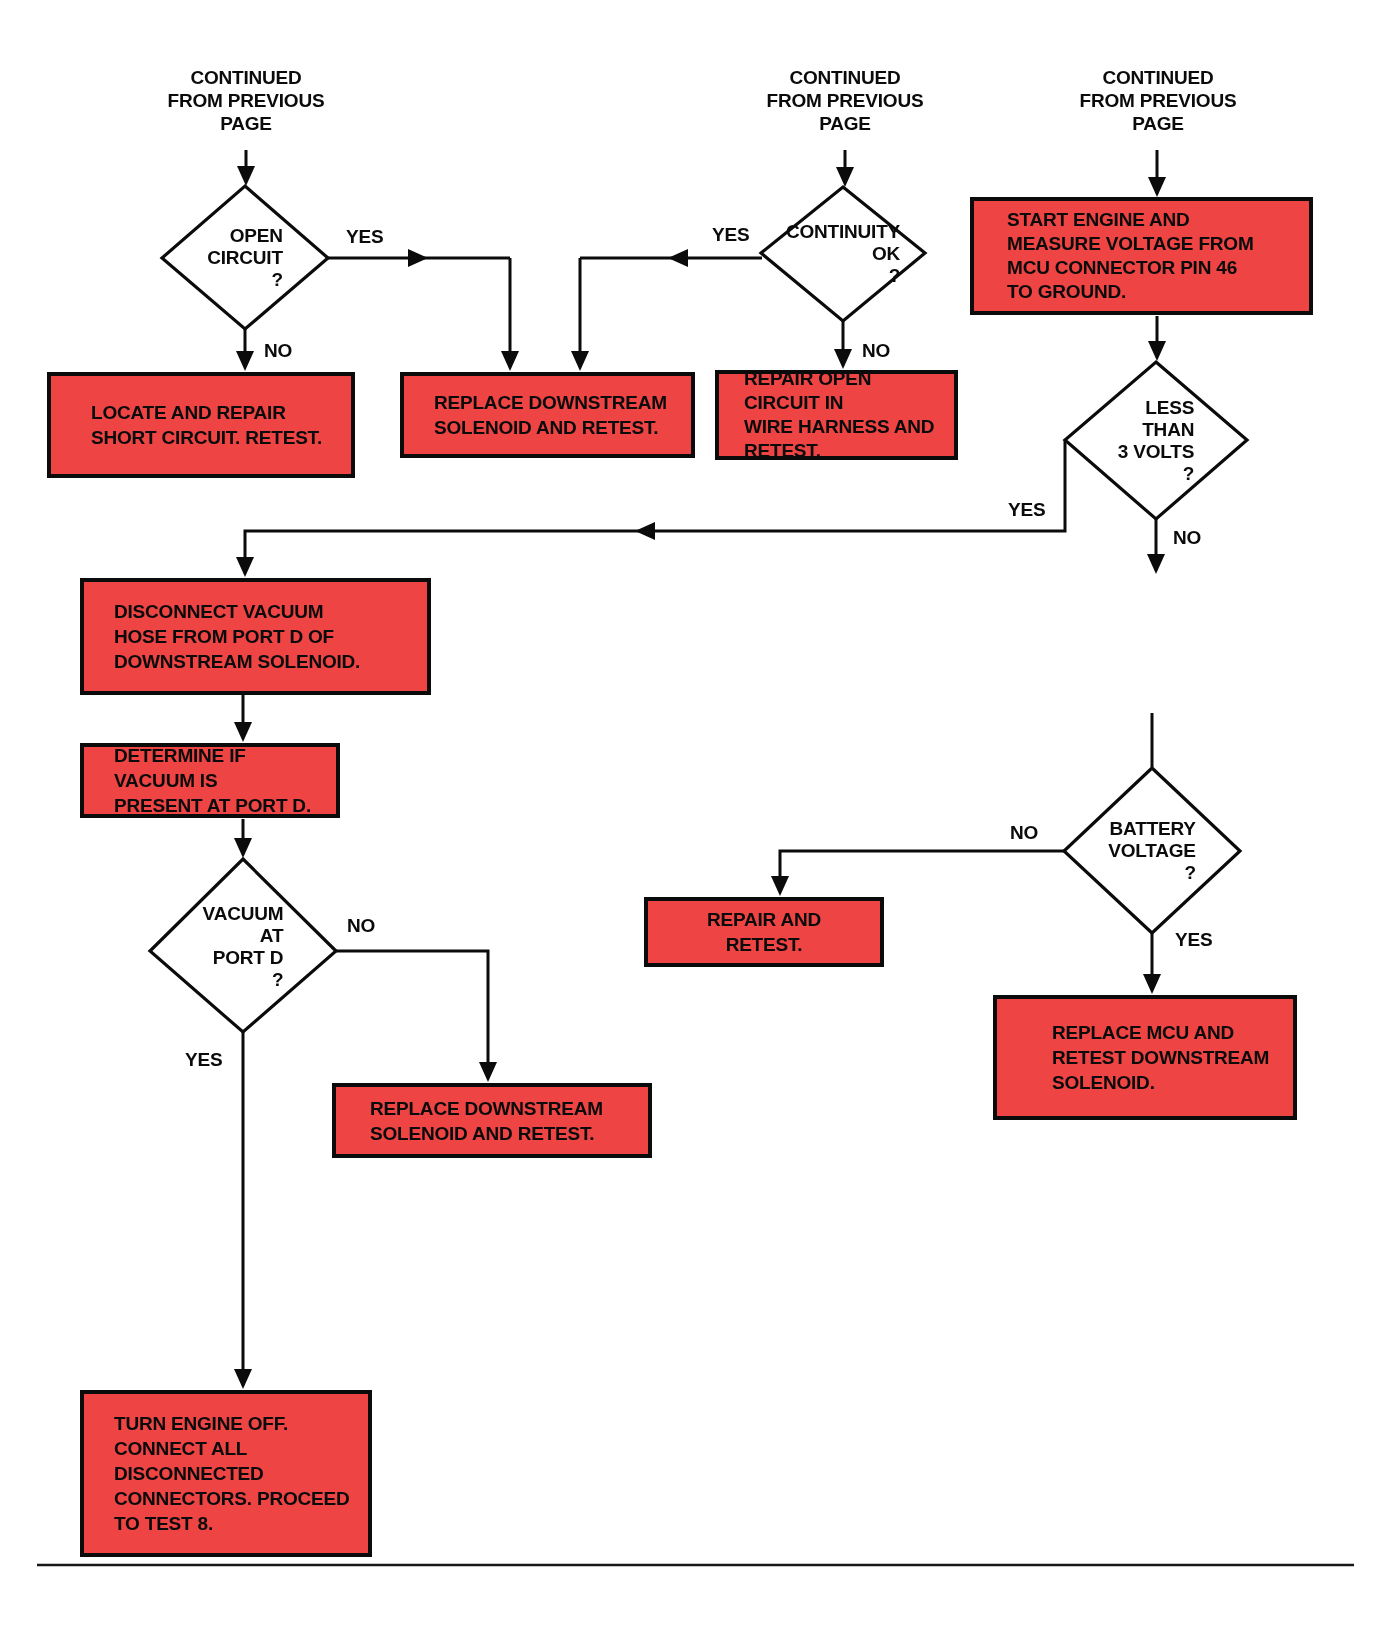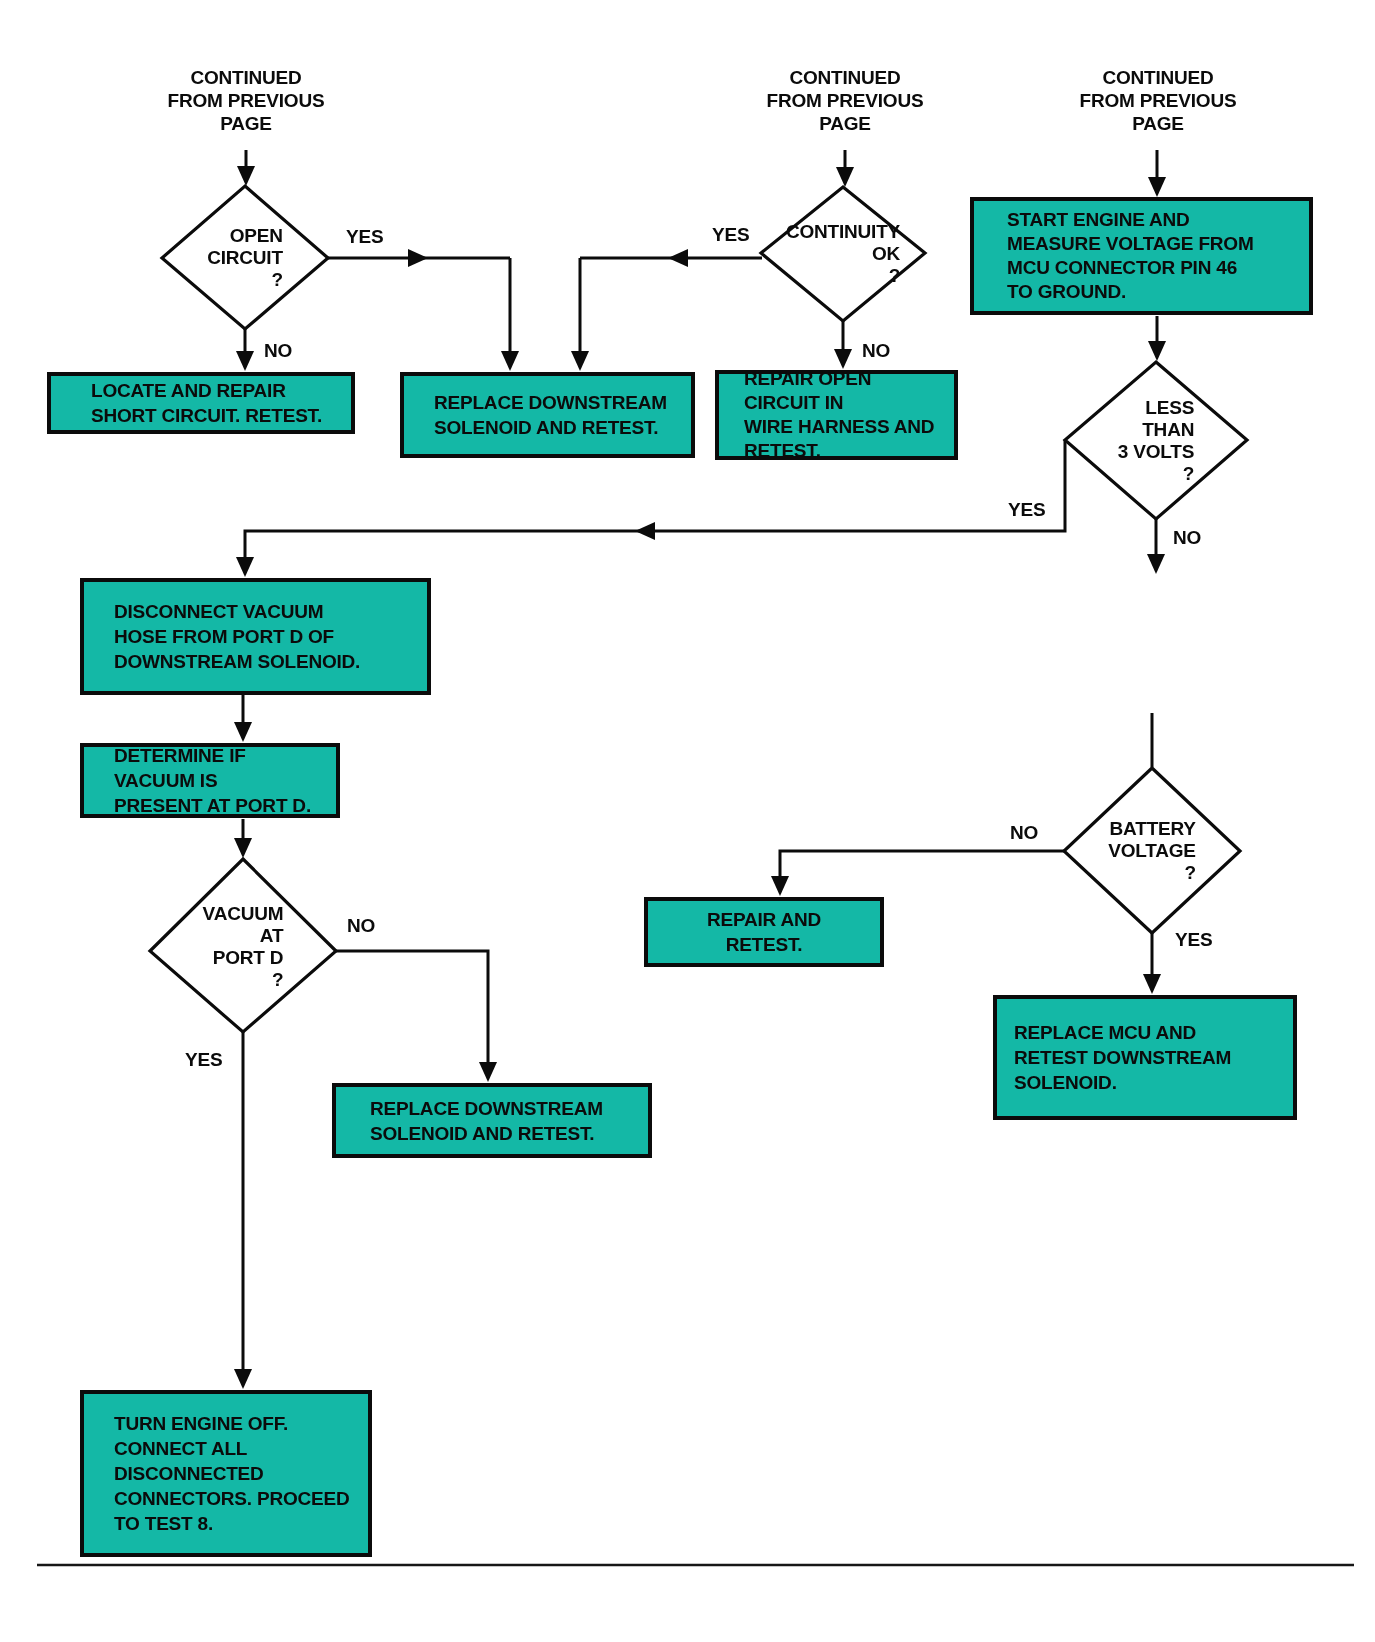--- a/index.html
+++ b/index.html
@@ -8,21 +8,21 @@
     font-family:"Liberation Sans",sans-serif;font-weight:bold;color:#0b0b0b;
     overflow:hidden;
     border-radius:20px;
   }
   .wires{position:absolute;left:0;top:0;}
   .wires path{stroke:#0b0b0b;stroke-width:3;fill:none;}
   .wires polygon.diamond{fill:#ffffff;stroke:#0b0b0b;stroke-width:3.2;}
   .wires polygon.ah{fill:#0b0b0b;stroke:none;}
   .wires line.rule{stroke:#161616;stroke-width:2.5;}
   .box{
-    position:absolute;background:#14b8a6;border:4px solid #0b0b0b;box-sizing:border-box;
+    position:absolute;background:#ef4444;border:4px solid #0b0b0b;box-sizing:border-box;
     display:flex;align-items:center;padding-left:30px;padding-right:6px;
     font-size:19px;line-height:25px;letter-spacing:-0.2px;white-space:pre-line;
   }
   .box.center{justify-content:center;text-align:center;padding-left:6px;}
   .dtext{
     position:absolute;transform:translate(-50%,-50%);text-align:right;
     font-size:19px;line-height:22px;letter-spacing:-0.2px;white-space:pre-line;
   }
   .clabel{
     position:absolute;transform:translateX(-50%);text-align:center;
@@ -105,39 +105,39 @@
 3 VOLTS
 ?</div>
   <div class="dtext" style="left:1152px;top:851px;">BATTERY
 VOLTAGE
 ?</div>
   <div class="dtext" style="left:243px;top:947px;">VACUUM
 AT
 PORT D
 ?</div>
 
-  <div class="box" style="left:47px;top:372px;width:308px;height:62px;padding-left:40px;">LOCATE AND REPAIR
+  <div class="box" style="left:47px;top:372px;width:308px;height:106px;padding-left:40px;">LOCATE AND REPAIR
 SHORT CIRCUIT. RETEST.</div>
   <div class="box" style="left:400px;top:372px;width:295px;height:86px;">REPLACE DOWNSTREAM
 SOLENOID AND RETEST.</div>
   <div class="box" style="left:715px;top:370px;width:243px;height:90px;padding-left:25px;line-height:24px;">REPAIR OPEN CIRCUIT IN
 WIRE HARNESS AND
 RETEST.</div>
   <div class="box" style="left:970px;top:197px;width:343px;height:118px;line-height:24px;padding-left:33px;">START ENGINE AND
 MEASURE VOLTAGE FROM
 MCU CONNECTOR PIN 46
 TO GROUND.</div>
   <div class="box" style="left:80px;top:578px;width:351px;height:117px;">DISCONNECT VACUUM
 HOSE FROM PORT D OF
 DOWNSTREAM SOLENOID.</div>
   <div class="box" style="left:80px;top:743px;width:260px;height:75px;">DETERMINE IF VACUUM IS
 PRESENT AT PORT D.</div>
   <div class="box center" style="left:644px;top:897px;width:240px;height:70px;">REPAIR AND
 RETEST.</div>
-  <div class="box" style="left:993px;top:995px;width:304px;height:125px;padding-left:17px;">REPLACE MCU AND
+  <div class="box" style="left:993px;top:995px;width:304px;height:125px;padding-left:55px;">REPLACE MCU AND
 RETEST DOWNSTREAM
 SOLENOID.</div>
   <div class="box" style="left:332px;top:1083px;width:320px;height:75px;padding-left:34px;">REPLACE DOWNSTREAM
 SOLENOID AND RETEST.</div>
   <div class="box" style="left:80px;top:1390px;width:292px;height:167px;">TURN ENGINE OFF.
 CONNECT ALL
 DISCONNECTED
 CONNECTORS. PROCEED
 TO TEST 8.</div>
 

